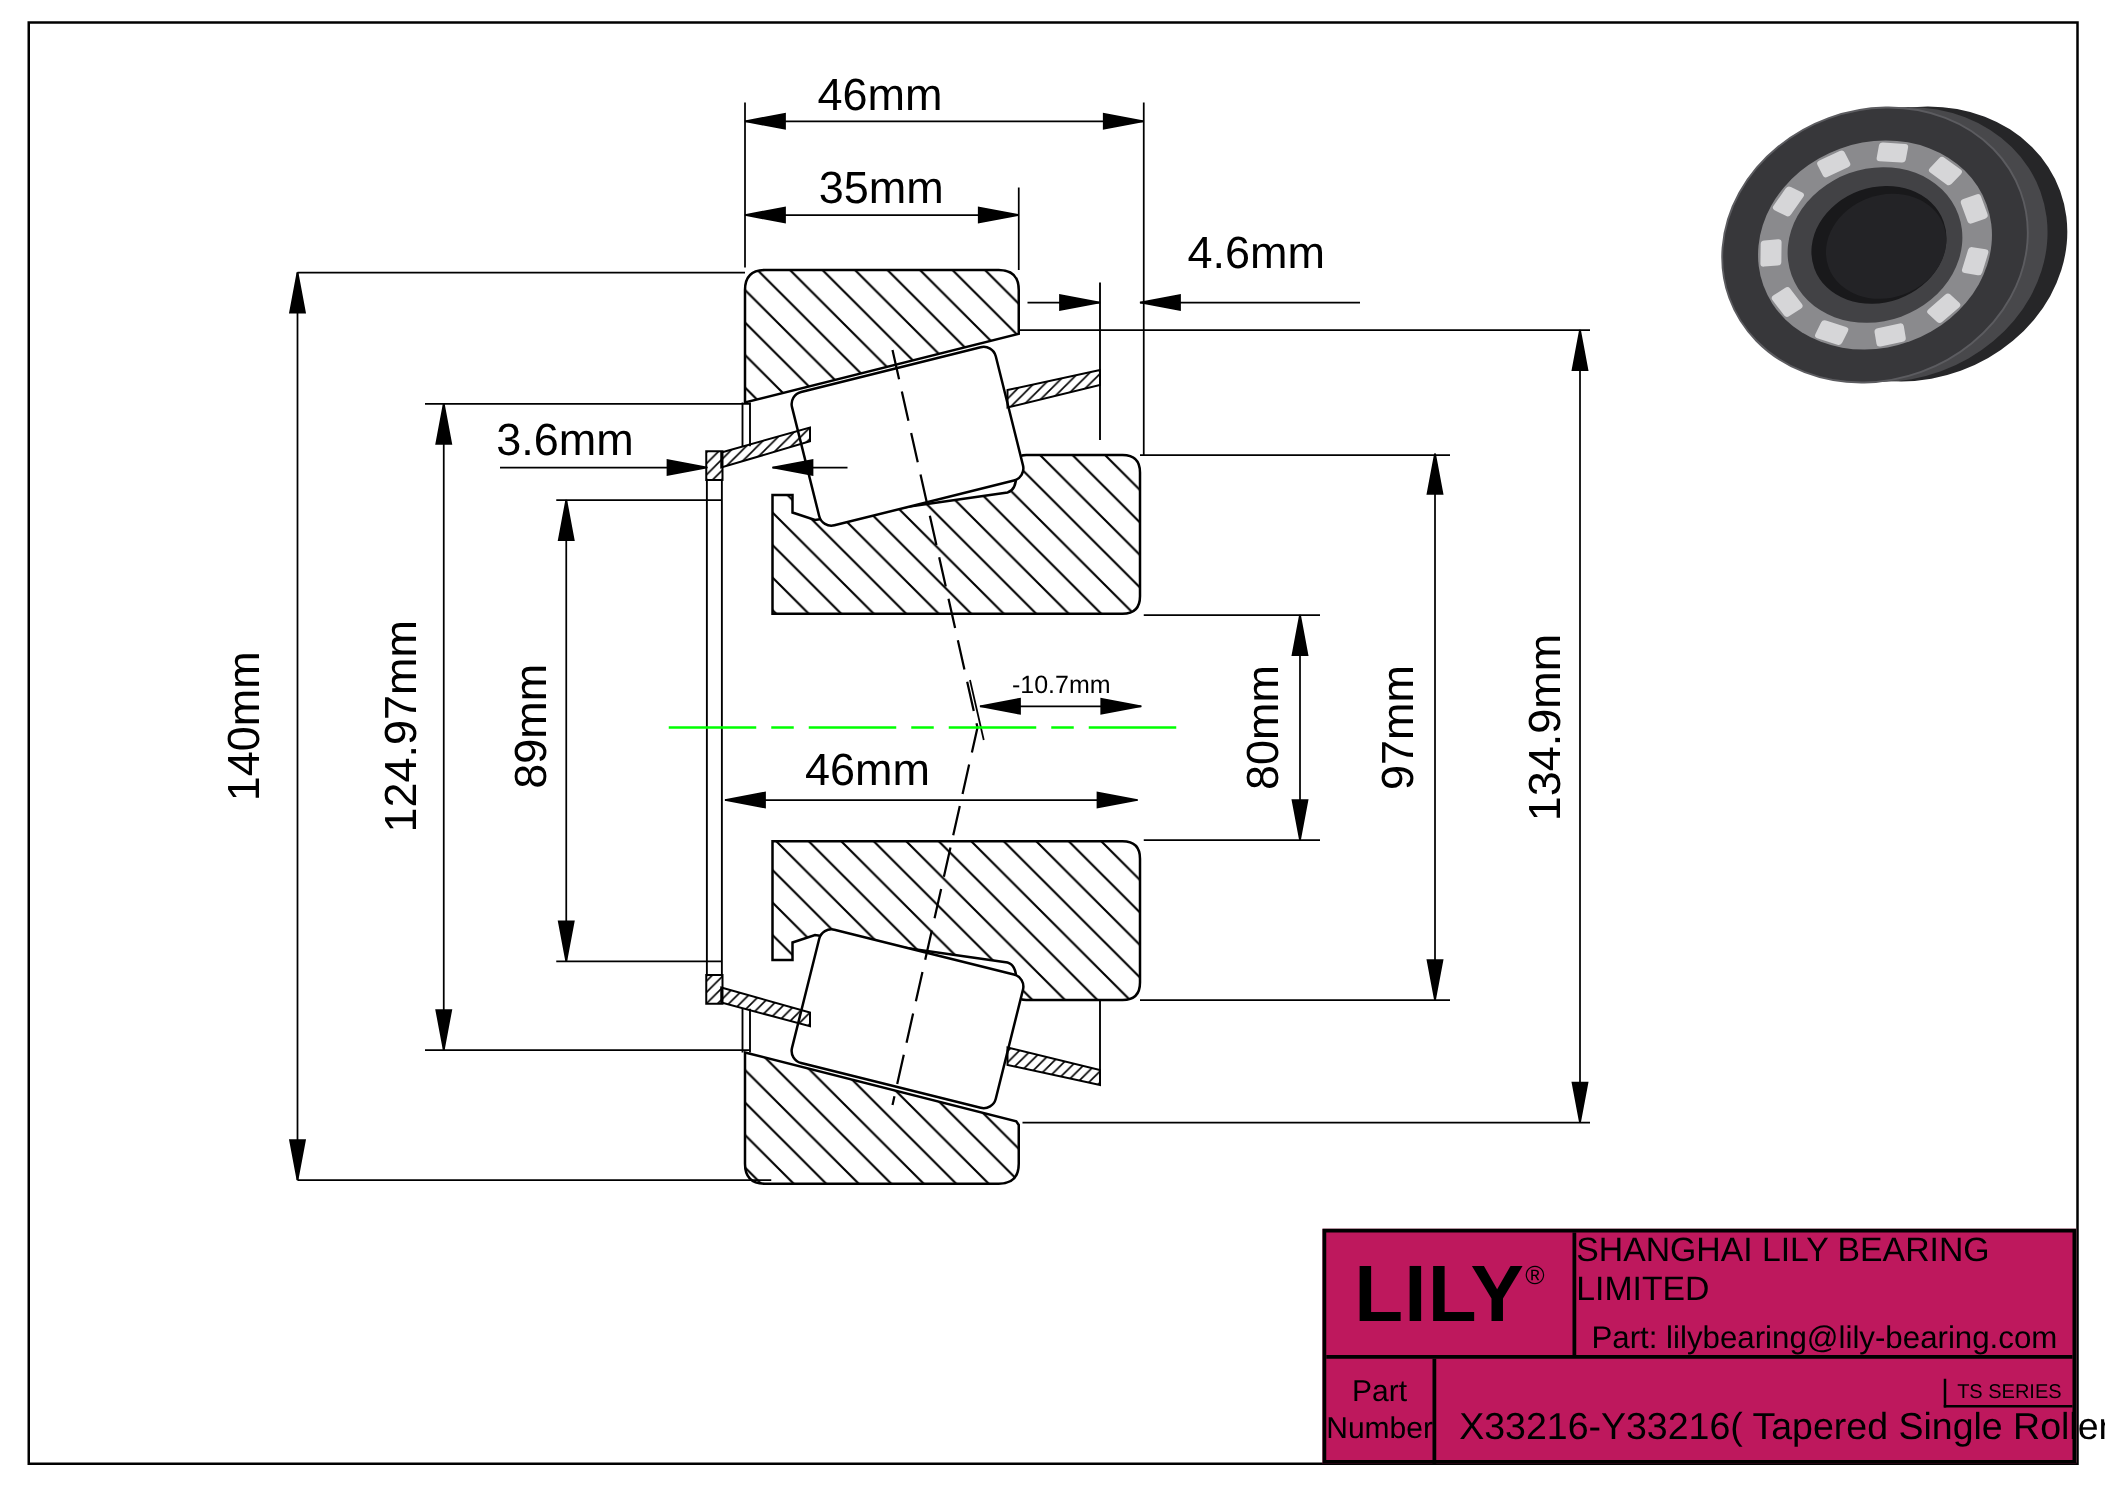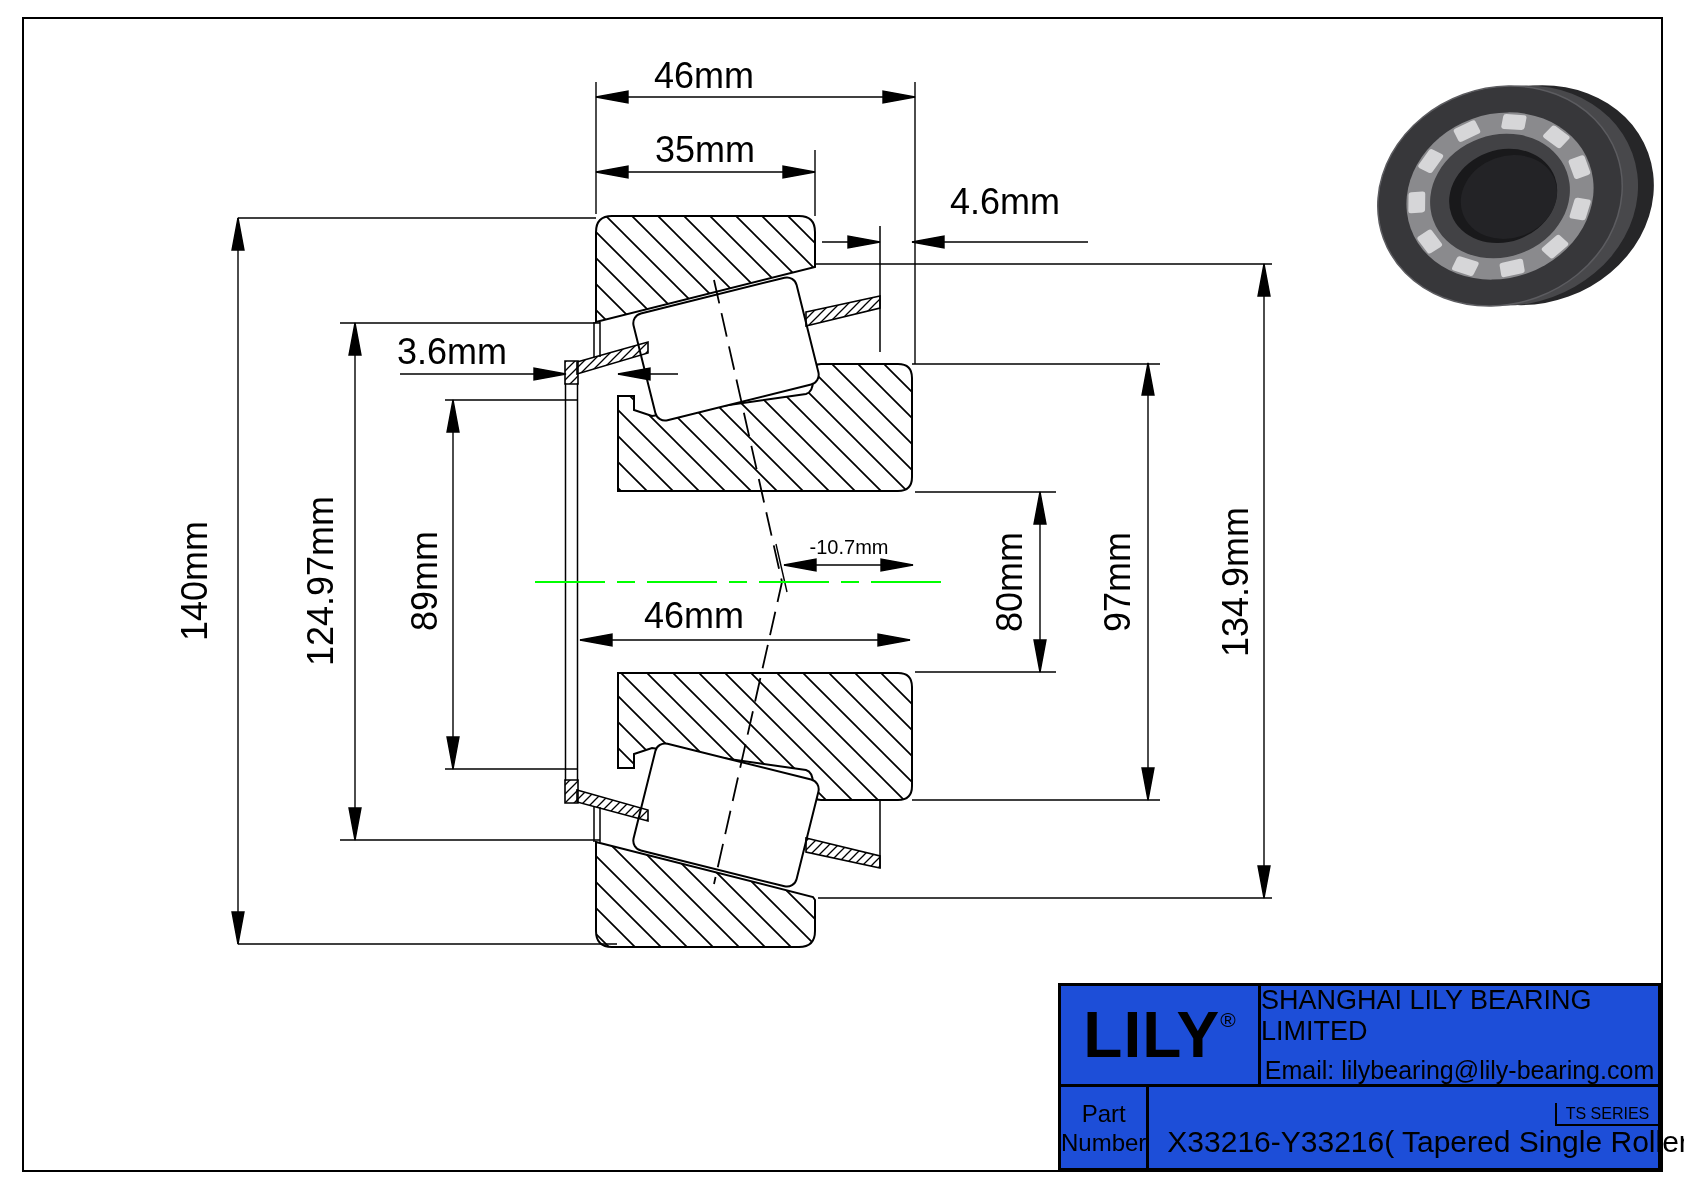--- a/index.html
+++ b/index.html
@@ -12,21 +12,21 @@
     border:2.5px solid #000; box-sizing:border-box;
   }
   svg.drawing { position:absolute; left:0; top:0; }
   svg text { font-family:"Liberation Sans", sans-serif; fill:#000; }
   .dim-t  { font-size:36px; }
   .dim-s  { font-size:20px; }
 
   
   .tb {
     position:absolute; left:1058px; top:983px; width:603px; height:188px;
-    border:3px solid #000; box-sizing:border-box; background:#1d4ed8;
+    border:3px solid #000; box-sizing:border-box; background:#be185d;
   }
   .tb-toprow { height:101px; display:flex; border-bottom:3px solid #000; box-sizing:border-box; }
   .tb-logo-cell { width:200px; border-right:3px solid #000; box-sizing:border-box;
     display:flex; align-items:center; justify-content:center; }
   .logo-text { font-size:64px; font-weight:bold; line-height:1; letter-spacing:1px; }
   .logo-reg  { font-size:21px; font-weight:normal; vertical-align:30px; letter-spacing:0; }
   .tb-company-cell { flex:1; display:flex; flex-direction:column; justify-content:center;
     align-items:center; gap:9px; }
   .company-name  { font-size:27px; }
   .company-email { font-size:25px; }
@@ -229,21 +229,21 @@
     </g>
   </svg>
 
   <div class="tb">
     <div class="tb-toprow">
       <div class="tb-logo-cell">
         <span class="logo-text"><span>LILY</span><span class="logo-reg">®</span></span>
       </div>
       <div class="tb-company-cell">
         <div class="company-name">SHANGHAI LILY BEARING LIMITED</div>
-        <div class="company-email">Email: lilybearing@lily-bearing.com</div>
+        <div class="company-email">Part: lilybearing@lily-bearing.com</div>
       </div>
     </div>
     <div class="tb-botrow">
       <div class="tb-part-cell">Part Number</div>
       <div class="tb-pn-cell">X33216-Y33216( Tapered Single Roller Bearings)</div>
       <div class="tb-series">TS SERIES</div>
     </div>
   </div>
 </div>
 

